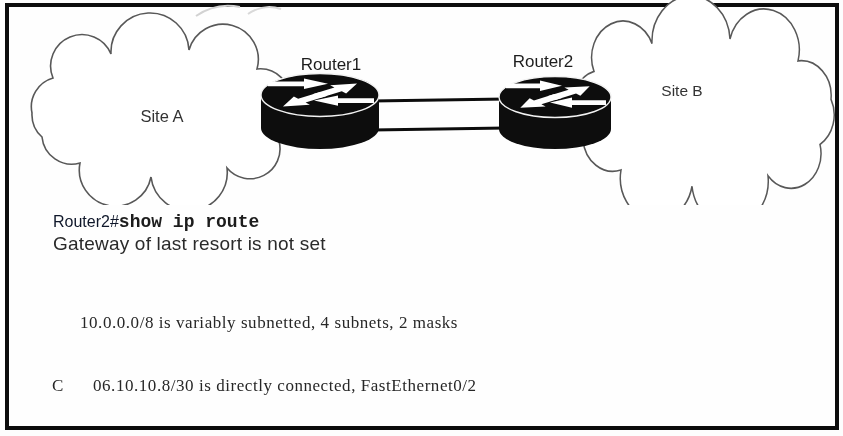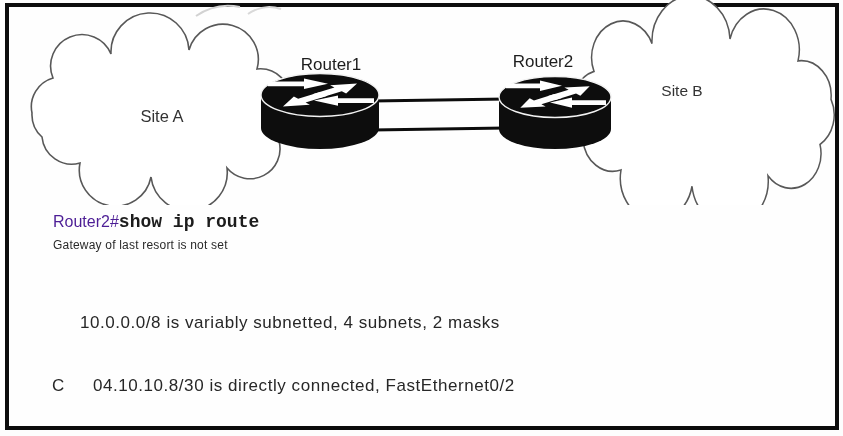--- a/index.html
+++ b/index.html
@@ -26,40 +26,40 @@
   .wm{position:absolute;left:0;top:0;pointer-events:none;}
 
   .terminal-cmd{
     position:absolute;
     left:53px;top:211px;
     line-height:22px;
     white-space:pre;
   }
   .prompt{
     font-family:"Liberation Sans",sans-serif;
-    font-size:16px;color:#4c1d95;
+    font-size:16px;color:#0f172a;
   }
   .command{
     font-family:"Liberation Mono",monospace;
     font-weight:bold;
     font-size:18px;color:#1c1c1c;
   }
   .gateway{
-    font-size:12px;color:#2a2a2a;
+    font-size:19px;color:#2a2a2a;
     letter-spacing:0.2px;
   }
   .route-block{
     position:absolute;
     left:52px;top:272px;
     font-size:17px;
     letter-spacing:0.55px;
     color:#272727;
     white-space:pre;
   }
-  .route-block .row{line-height:22.7px;height:22.7px;}
+  .route-block .row{line-height:22.7px;height:22.7px;font-family:Liberation Serif, serif;}
   .row.summary{padding-left:28px;}
   .proto{display:inline-block;width:41px;}
 </style>
 </head>
 <body>
 
 <div class="stage">
 
   <div class="frame"></div>
 
@@ -109,20 +109,20 @@
       </g>
     </g>
     <text x="543" y="67" text-anchor="middle" font-size="17" fill="#1d1d1d">Router2</text>
   </svg>
 
   <div class="terminal-cmd"><span class="prompt">Router2#</span><span class="command">show ip route</span>
 <span class="gateway">Gateway of last resort is not set</span></div>
 
   <div class="route-block">
     <div class="row summary">10.0.0.0/8 is variably subnetted, 4 subnets, 2 masks</div>
-    <div class="row"><span class="proto">C</span><span>04.10.10.8/30 is directly connected, FastEthernet0/2</span></div>
+    <div class="row"><span class="proto">C</span><span>06.10.10.8/30 is directly connected, FastEthernet0/2</span></div>
     
     
     
     
   </div>
 
 </div>
 
 </body></html>

